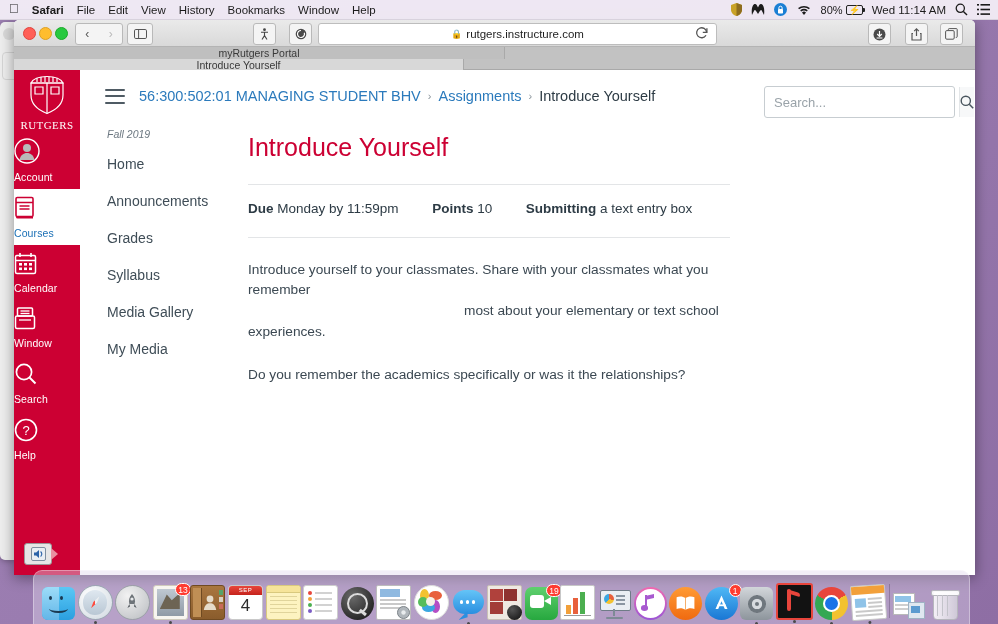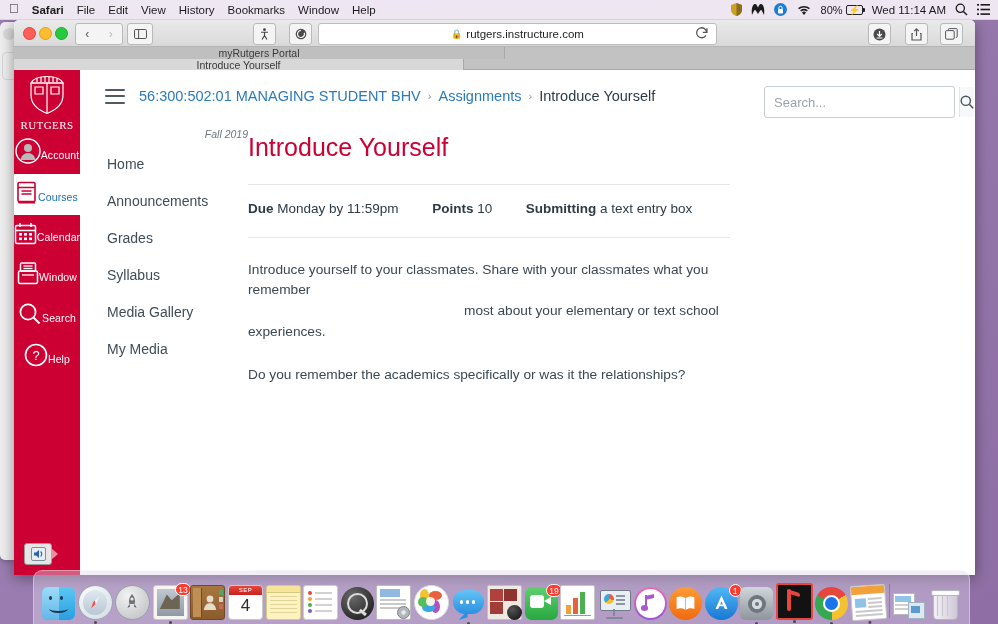--- a/index.html
+++ b/index.html
@@ -65,21 +65,21 @@
   .tab.inactive{background:#bfbfbf;width:491px;}
   .tab.active{background:#d8d8d8;width:450px;}
   .tabplus{flex:1;display:flex;align-items:center;justify-content:center;background:#c2c2c2;color:#4a4a4a;font-size:14px;}
 
   
   .page{position:relative;height:507px;display:flex;background:#fff;}
 
   
   .gnav{width:66px;background:#cc0033;color:#fff;flex:0 0 66px;position:relative;}
   .glogo{padding-top:5px;display:flex;flex-direction:column;align-items:center;}
-  .gitem{display:flex;flex-direction:row;align-items:center;justify-content:center;
+  .gitem{display:flex;flex-direction:column;align-items:flex-start;justify-content:center;
     padding:7px 0 6px;color:#fff;}
   .gitem .glabel{font-size:10.5px;margin-top:3px;letter-spacing:.1px;}
   .gitem.active{background:#fff;color:#cc0033;}
   .gitem.active .glabel{color:#1a6fb5;}
   .a11y{position:absolute;left:10px;bottom:12px;width:26px;height:20px;background:#e6e6e6;
     border:1px solid #9a9a9a;border-radius:3px;display:flex;align-items:center;justify-content:center;}
   .a11y:after{content:"";position:absolute;right:-7px;top:4px;border-left:7px solid #e98fa0;
     border-top:6px solid transparent;border-bottom:6px solid transparent;}
 
   
@@ -93,21 +93,21 @@
   .searchbox{position:absolute;right:20px;top:16px;width:189px;height:30px;border:1px solid #c7cdd1;
     border-radius:3px;display:flex;align-items:center;background:#fff;}
   .searchbox input{border:0;outline:0;flex:1;height:100%;padding:0 9px;font-size:13px;color:#2d3b45;
     font-family:"Liberation Sans",sans-serif;background:transparent;}
   .searchbox input::placeholder{color:#9aa3a9;}
   .searchbtn{width:32px;height:100%;border-left:1px solid #e3e6e8;display:flex;align-items:center;
     justify-content:center;color:#49555e;background:#f7f8f9;}
 
   .body{display:flex;}
   .coursenav{width:168px;flex:0 0 168px;padding-left:27px;box-sizing:border-box;padding-top:6px;}
-  .term{font-size:10.5px;font-style:italic;color:#6b7780;margin-bottom:16px;text-align:right;}
+  .term{font-size:10.5px;font-style:italic;color:#6b7780;margin-bottom:16px;}
   .cn-item{font-size:14px;color:#3f4d57;margin-bottom:21px;cursor:pointer;}
   .assign{flex:1;padding-right:24px;max-width:482px;}
   .atitle{color:#cc0033;font-size:25px;font-weight:400;margin:10px 0 0;line-height:1.2;}
   .hr{height:1px;background:#e3e5e7;margin:22px 0 0;}
   .meta{margin:14px 0 0;font-size:13.5px;color:#2d3b45;line-height:1.45;}
   .meta b{font-weight:bold;}
   .meta .gap{display:inline-block;width:26px;}
   .meta .small{font-size:11px;color:#4a565f;}
   .para{font-size:13.7px;color:#3b4852;line-height:1.52;margin:22px 0 0;}
   .para .ln{display:block;}

